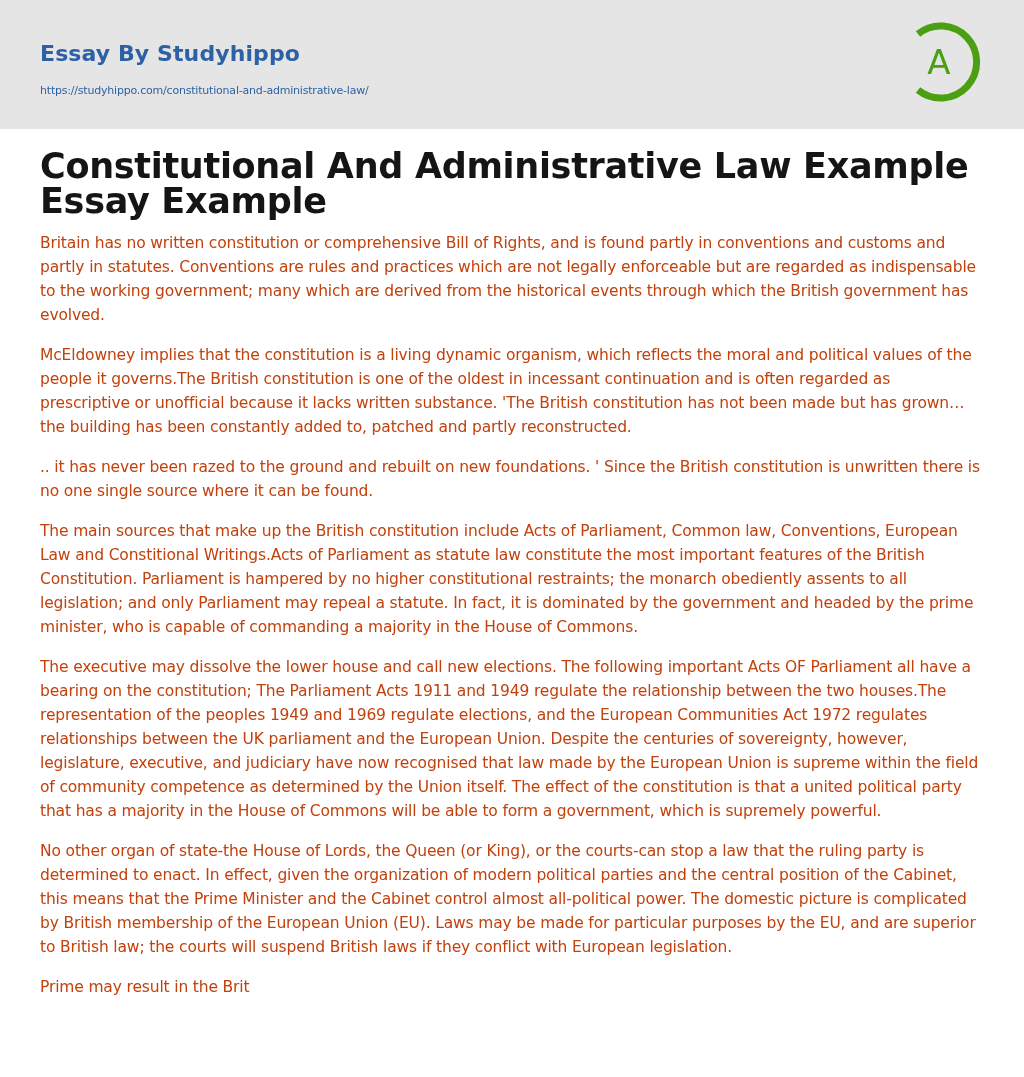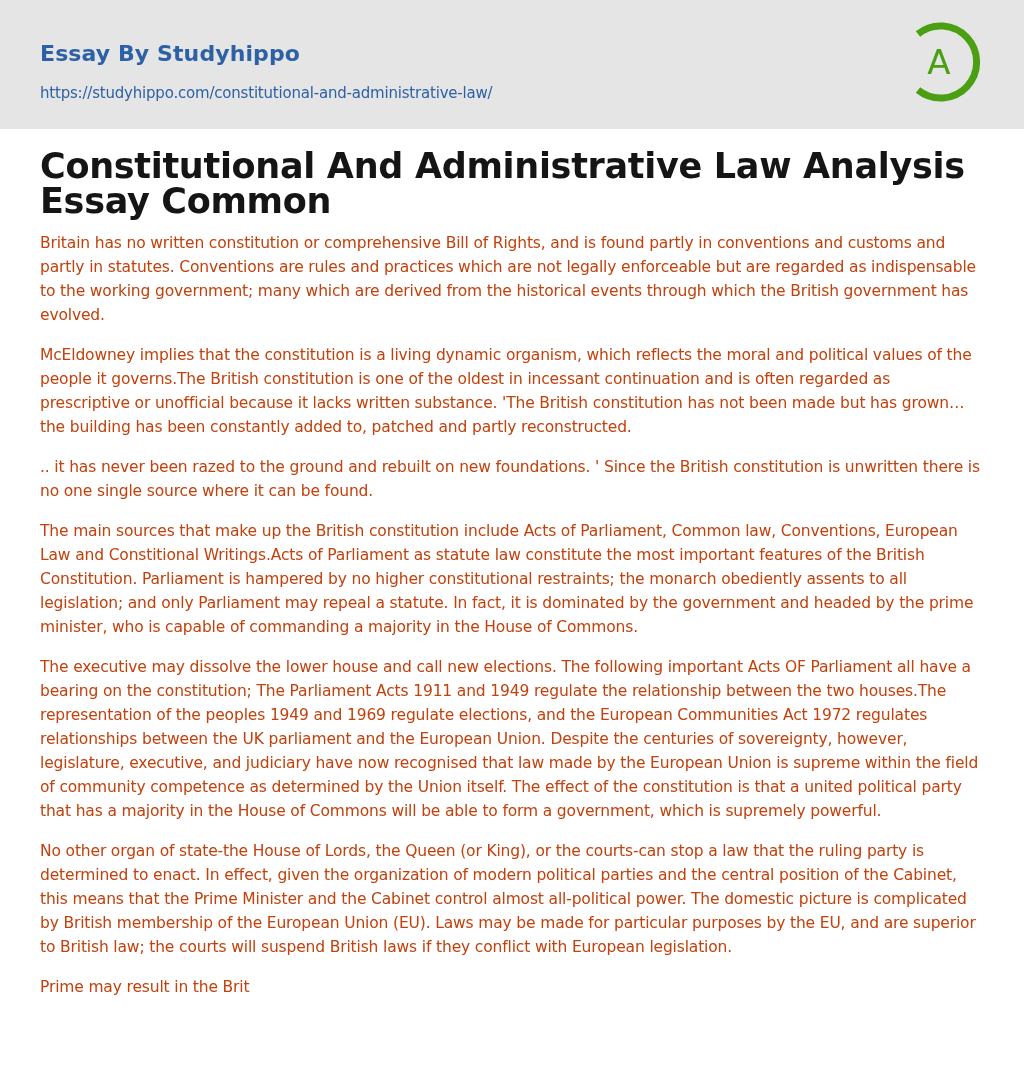--- a/index.html
+++ b/index.html
@@ -18,21 +18,21 @@
       font-size: 22px;
       font-weight: bold;
       color: #2d61a5;
       letter-spacing: 0.1px;
       text-decoration: none;
     }
     .site-url {
       position: absolute;
       left: 40px;
       top: 84px;
-      font-size: 15px;
+      font-size: 11px;
       color: #2d61a5;
       text-decoration: none;
       letter-spacing: -0.2px;
     }
     .logo {
       position: absolute;
       left: 912px;
       top: 18px;
       width: 76px;
       height: 88px;
@@ -64,21 +64,21 @@
   <a class="site-url">https://studyhippo.com/constitutional-and-administrative-law/</a>
   <div class="logo">
     <svg width="76" height="88" viewBox="0 0 76 88">
       <path d="M 6 16 A 36 36 0 1 1 6 72" fill="none" stroke="#4aa012" stroke-width="7" stroke-linecap="butt"></path>
       <text x="27" y="56" text-anchor="middle" font-family="'DejaVu Sans', sans-serif" font-size="34" fill="#4aa012">A</text>
     </svg>
   </div>
 </header>
 
 <main class="main">
-  <h1 class="page-title">Constitutional And Administrative Law Analysis Essay Common</h1>
+  <h1 class="page-title">Constitutional And Administrative Law Example Essay Example</h1>
   <p class="para">Britain has no written constitution or comprehensive Bill of Rights, and is found partly in conventions and customs and partly in statutes. Conventions are rules and practices which are not legally enforceable but are regarded as indispensable to the working government; many which are derived from the historical events through which the British government has evolved.</p>
   <p class="para">McEldowney implies that the constitution is a living dynamic organism, which reflects the moral and political values of the people it governs.The British constitution is one of the oldest in incessant continuation and is often regarded as prescriptive or unofficial because it lacks written substance. 'The British constitution has not been made but has grown… the building has been constantly added to, patched and partly reconstructed.</p>
   <p class="para">.. it has never been razed to the ground and rebuilt on new foundations. ' Since the British constitution is unwritten there is no one single source where it can be found.</p>
   <p class="para">The main sources that make up the British constitution include Acts of Parliament, Common law, Conventions, European Law and Constitional Writings.Acts of Parliament as statute law constitute the most important features of the British Constitution. Parliament is hampered by no higher constitutional restraints; the monarch obediently assents to all legislation; and only Parliament may repeal a statute. In fact, it is dominated by the government and headed by the prime minister, who is capable of commanding a majority in the House of Commons.</p>
   <p class="para">The executive may dissolve the lower house and call new elections. The following important Acts OF Parliament all have a bearing on the constitution; The Parliament Acts 1911 and 1949 regulate the relationship between the two houses.The representation of the peoples 1949 and 1969 regulate elections, and the European Communities Act 1972 regulates relationships between the UK parliament and the European Union. Despite the centuries of sovereignty, however, legislature, executive, and judiciary have now recognised that law made by the European Union is supreme within the field of community competence as determined by the Union itself. The effect of the constitution is that a united political party that has a majority in the House of Commons will be able to form a government, which is supremely powerful.</p>
   <p class="para">No other organ of state-the House of Lords, the Queen (or King), or the courts-can stop a law that the ruling party is determined to enact. In effect, given the organization of modern political parties and the central position of the Cabinet, this means that the Prime Minister and the Cabinet control almost all-political power. The domestic picture is complicated by British membership of the European Union (EU). Laws may be made for particular purposes by the EU, and are superior to British law; the courts will suspend British laws if they conflict with European legislation.</p>
   <p class="para">Prime may result in the Brit</p>
 </main>
 
 </body></html>

